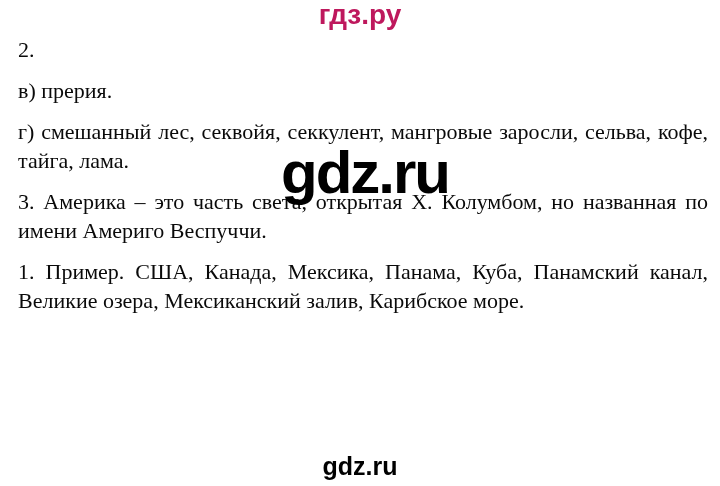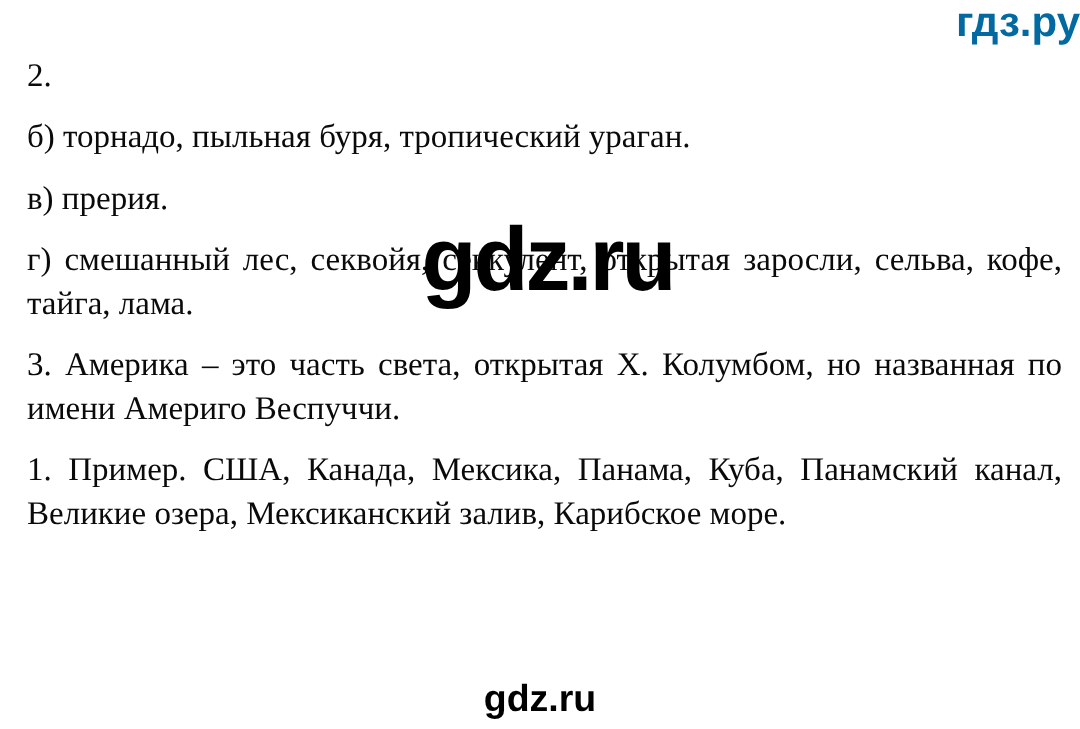--- a/index.html
+++ b/index.html
@@ -10,26 +10,26 @@
     color: #0a0a0a;
     position: relative;
     overflow: hidden;
     font-family: "Liberation Serif", serif;
   }
   .site-logo-top {
     position: absolute;
     top: 0;
     left: 0;
     width: 720px;
-    text-align: right;
+    text-align: center;
     font-family: "Liberation Sans", sans-serif;
     font-weight: bold;
     font-size: 28px;
     line-height: 30px;
-    color: #0369a1;
+    color: #be185d;
   }
   .content {
     position: absolute;
     top: 35px;
     left: 18px;
     width: 690px;
   }
   .content p.answer-line {
     margin: 0 0 12px 0;
     font-size: 22px;
@@ -63,22 +63,21 @@
     color: #000000;
   }
 </style>
 </head>
 <body>
 
 <div class="site-logo-top">гдз.ру</div>
 
 <div class="content">
   <p class="answer-line">2.</p>
-  <p class="answer-line">б) торнадо, пыльная буря, тропический ураган.</p>
   <p class="answer-line">в) прерия.</p>
-  <p class="answer-line">г) смешанный лес, секвойя, секкулент, открытая заросли, сельва, кофе, тайга, лама.</p>
+  <p class="answer-line">г) смешанный лес, секвойя, секкулент, мангровые заросли, сельва, кофе, тайга, лама.</p>
   <p class="answer-line">3. Америка – это часть света, открытая Х. Колумбом, но названная по имени Америго Веспуччи.</p>
   <p class="answer-line">1. Пример. США, Канада, Мексика, Панама, Куба, Панамский канал, Великие озера, Мексиканский залив, Карибское море.</p>
 </div>
 
 <div class="watermark">gdz.ru</div>
 
 <div class="site-logo-bottom">gdz.ru</div>
 
 </body></html>

